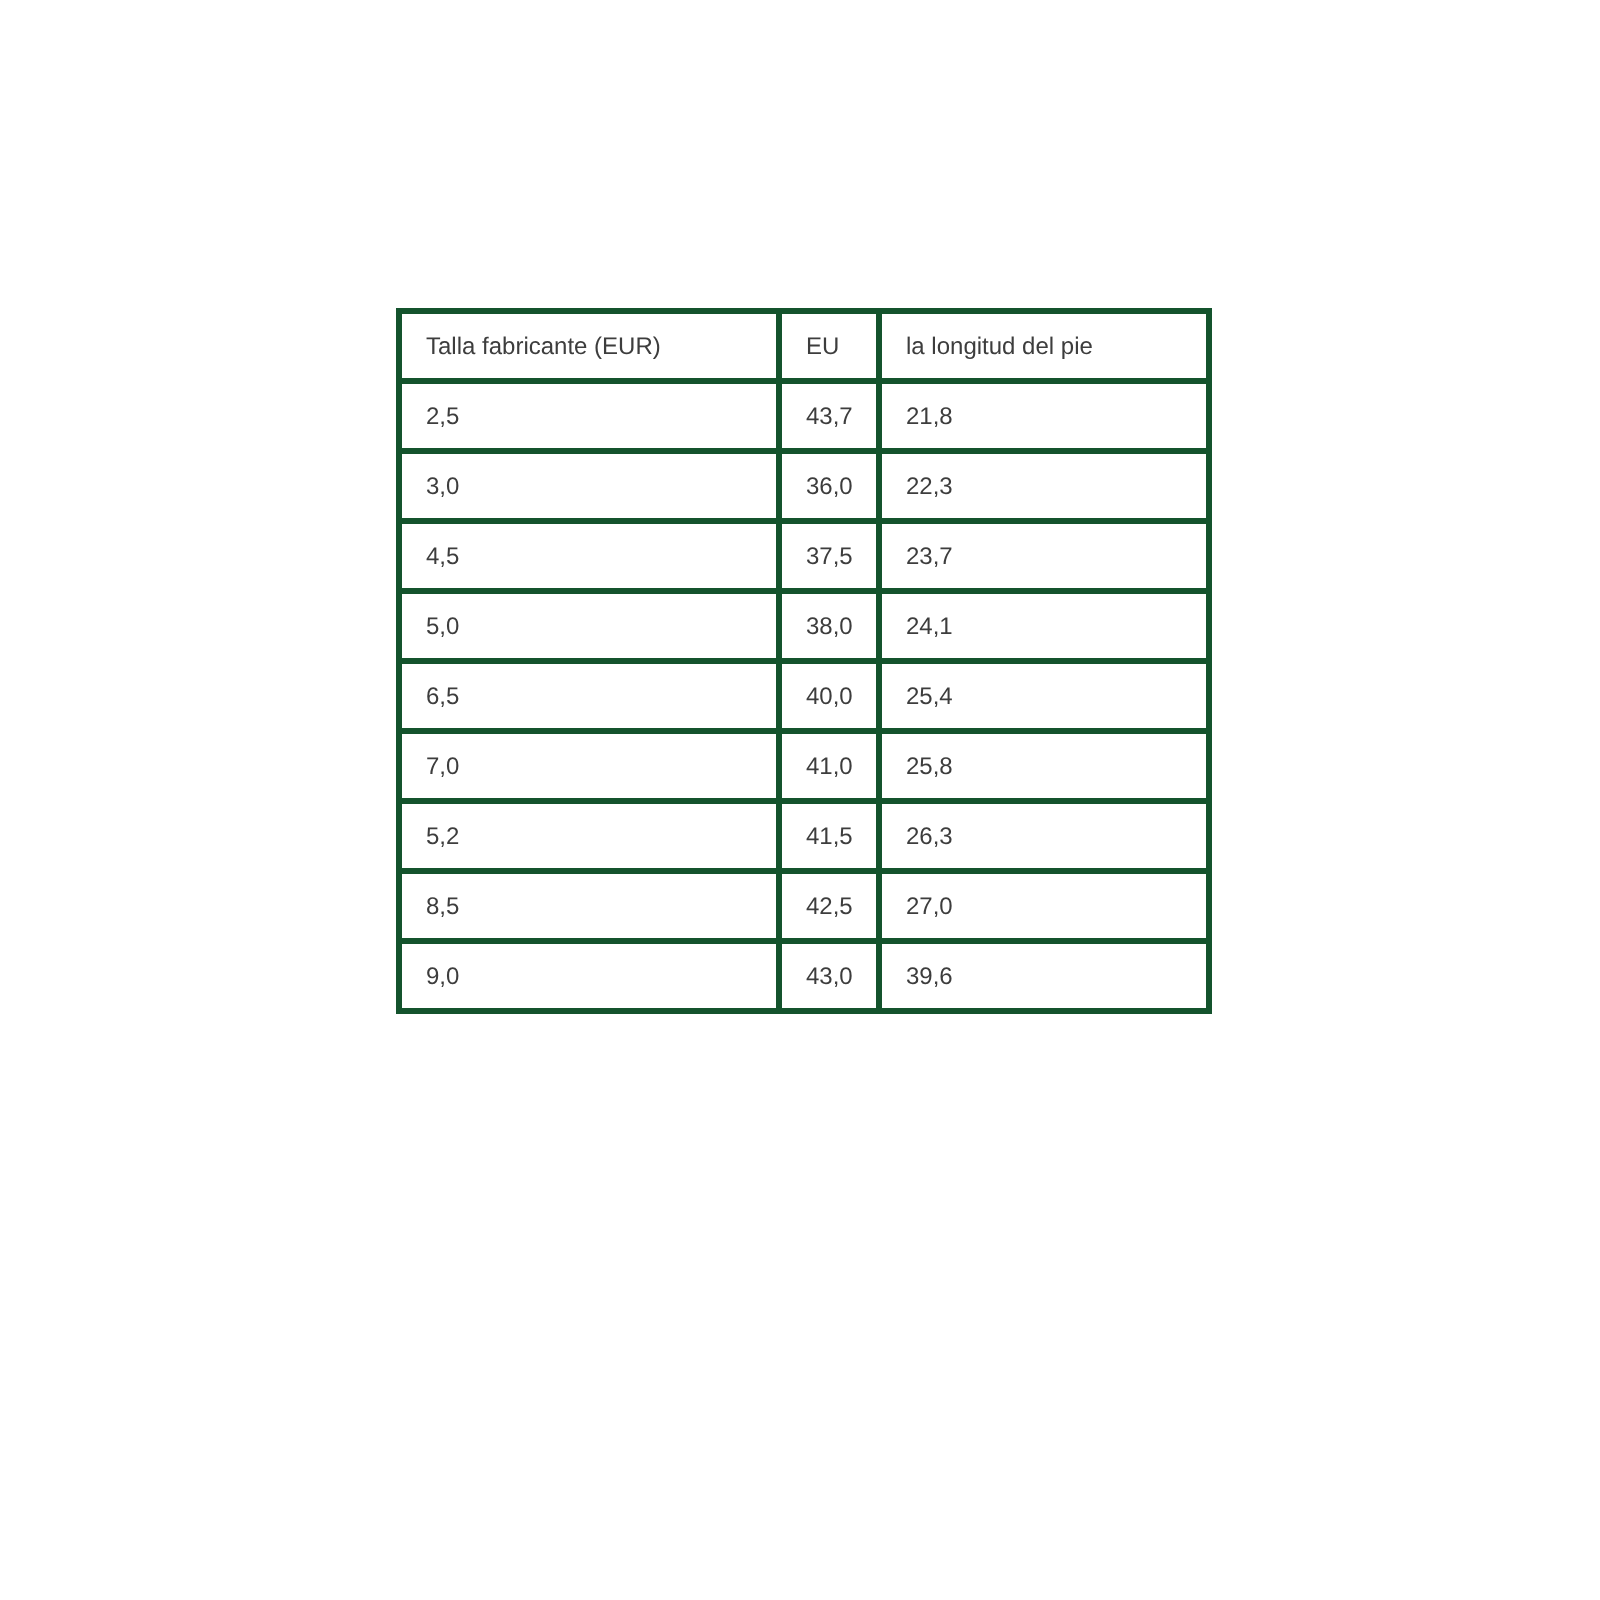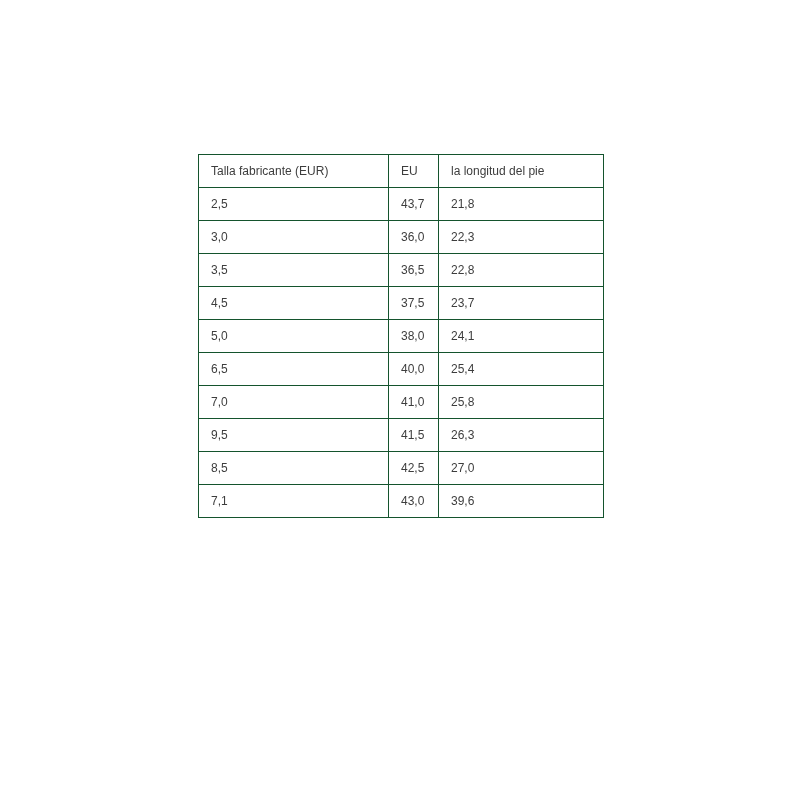--- a/index.html
+++ b/index.html
@@ -19,21 +19,21 @@
     top: 154px;
     border-collapse: collapse;
     table-layout: fixed;
     background: #ffffff;
   }
   table.size-table col.c1 { width: 190px; }
   table.size-table col.c2 { width: 50px; }
   table.size-table col.c3 { width: 165px; }
   table.size-table th,
   table.size-table td {
-    border: 1px solid #14532d;
+    border: 3px solid #14532d;
     height: 32px;
     padding: 0 6px 0 12px;
     font-size: 12px;
     font-weight: normal;
     color: #3d3d3d;
     text-align: left;
     vertical-align: middle;
     white-space: nowrap;
     overflow: hidden;
   }
@@ -59,53 +59,48 @@
       <td>2,5</td>
       <td>43,7</td>
       <td>21,8</td>
     </tr>
     <tr>
       <td>3,0</td>
       <td>36,0</td>
       <td>22,3</td>
     </tr>
     <tr>
-      <td>3,5</td>
-      <td>36,5</td>
-      <td>22,8</td>
-    </tr>
-    <tr>
       <td>4,5</td>
       <td>37,5</td>
       <td>23,7</td>
     </tr>
     <tr>
       <td>5,0</td>
       <td>38,0</td>
       <td>24,1</td>
     </tr>
     <tr>
       <td>6,5</td>
       <td>40,0</td>
       <td>25,4</td>
     </tr>
     <tr>
       <td>7,0</td>
       <td>41,0</td>
       <td>25,8</td>
     </tr>
     <tr>
-      <td>9,5</td>
+      <td>5,2</td>
       <td>41,5</td>
       <td>26,3</td>
     </tr>
     <tr>
       <td>8,5</td>
       <td>42,5</td>
       <td>27,0</td>
     </tr>
     <tr>
-      <td>7,1</td>
+      <td>9,0</td>
       <td>43,0</td>
       <td>39,6</td>
     </tr>
   </tbody>
 </table>
 
 </body></html>

